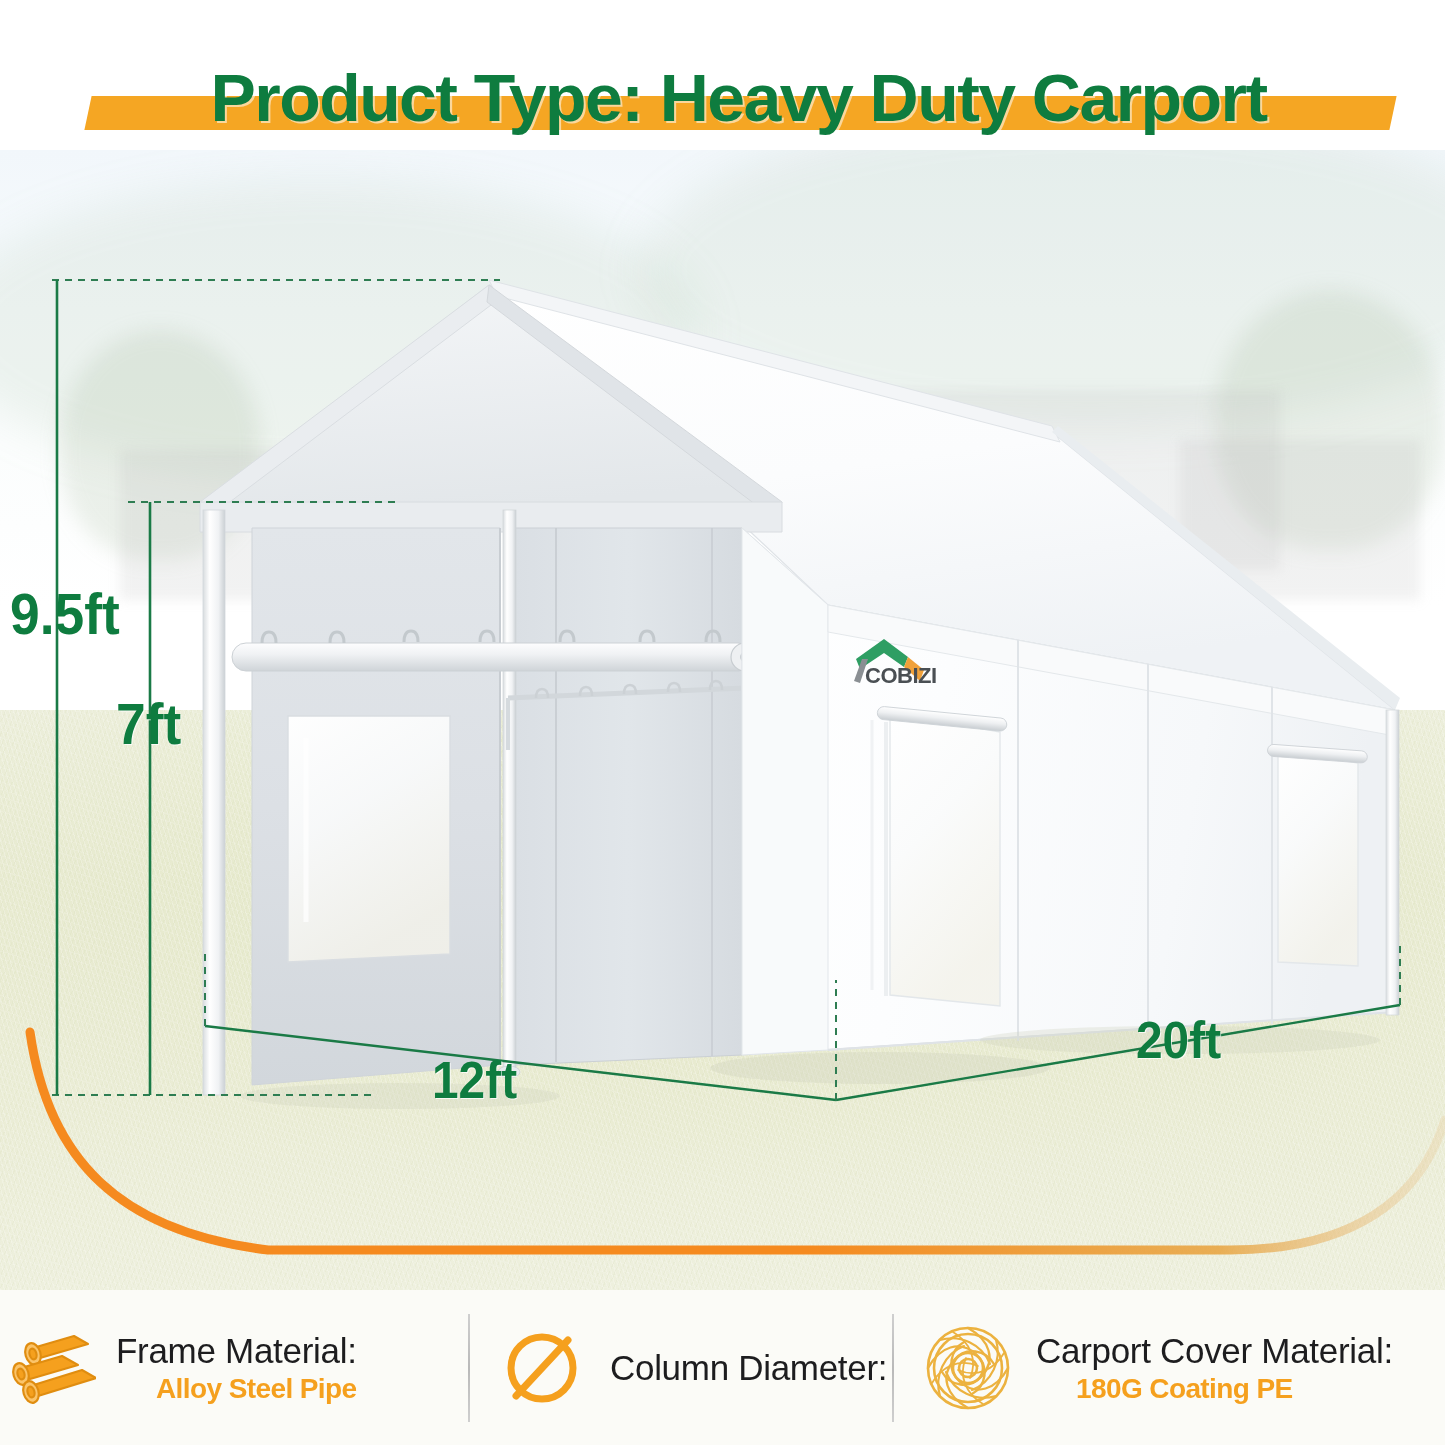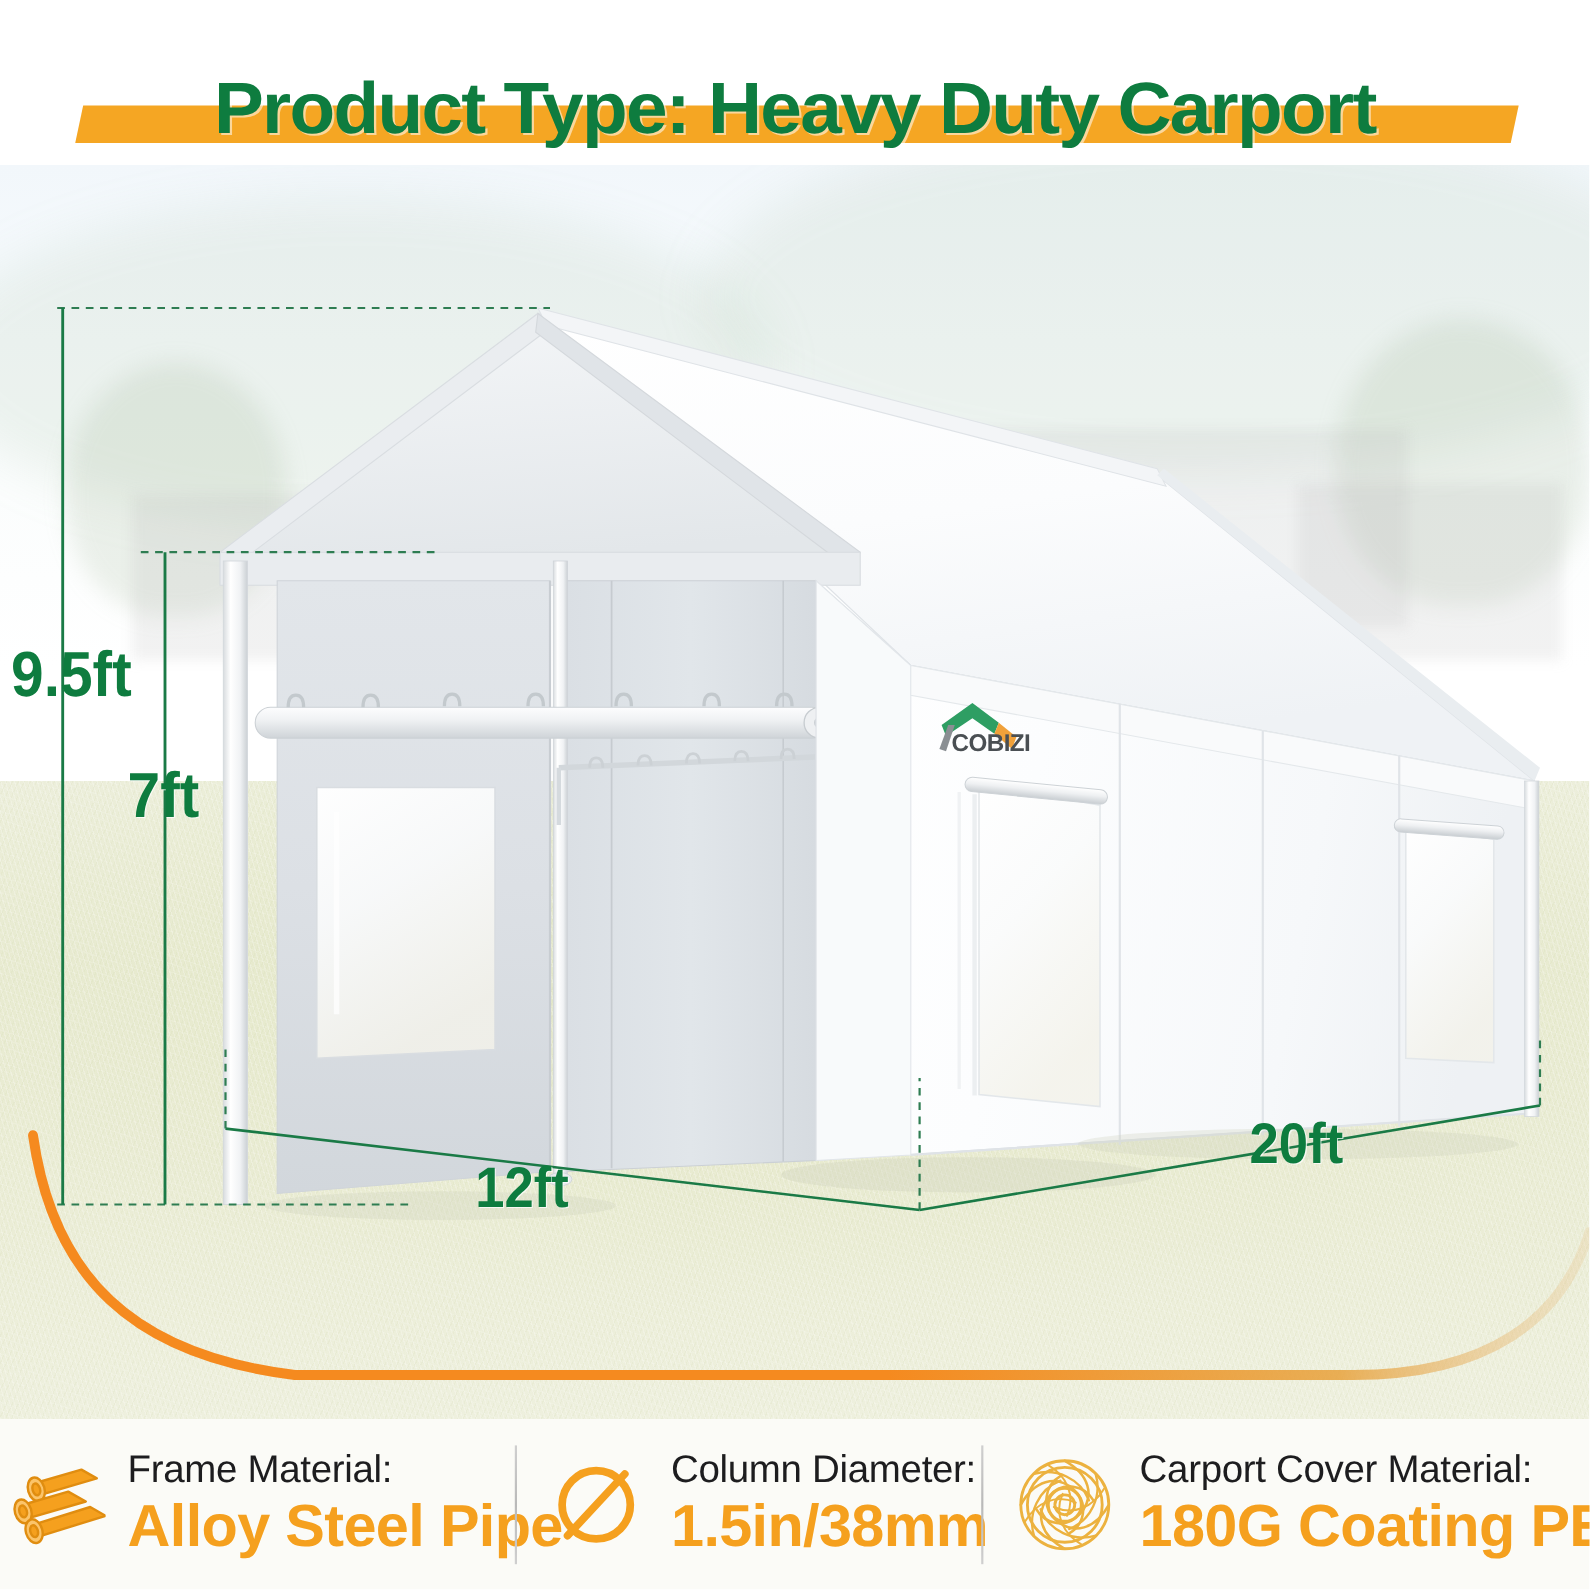--- a/index.html
+++ b/index.html
@@ -5,21 +5,21 @@
   html,body{margin:0;padding:0;}
   body{
     width:1445px;height:1445px;overflow:hidden;
     background:#ffffff;
     font-family:"Liberation Sans", sans-serif;
     position:relative;
   }
 
   
   #title-bar{
-    position:absolute;left:0;top:52px;width:1214px;height:100px;
+    position:absolute;left:16px;top:52px;width:1214px;height:100px;
     z-index:40;
   }
   #title-underline{
     position:absolute;left:72px;top:44px;width:1305px;height:34px;
     background:#F5A623;
     transform:skewX(-12deg);
     z-index:1;
   }
   #title-text{
     position:absolute;left:0;top:8px;width:1445px;
@@ -112,22 +112,22 @@
   .feat-1{width:470px;}
   .feat-2{width:400px;padding-left:24px;}
   .feat-3{width:500px;padding-left:26px;}
   .feat-icon{flex:0 0 auto;margin-right:20px;}
   .feat-txt{display:flex;flex-direction:column;justify-content:center;}
   .feat-top{
     font-size:35px;color:#1d1d1f;line-height:1.18;
     letter-spacing:-0.3px;white-space:nowrap;
   }
   .feat-bot{
-    font-size:54px;font-weight:bold;color:#F5A01E;
-    line-height:1.18;letter-spacing:-0.6px;white-space:nowrap;
+    font-size:28px;font-weight:bold;color:#F5A01E;
+    line-height:1.18;letter-spacing:-0.6px;white-space:nowrap;margin-left:40px;
   }
   .divider{
     position:absolute;right:0;top:6px;
     width:2px;height:108px;
     background:linear-gradient(#cfcfcf,#b9b9b9,#cfcfcf);
   }
 </style>
 </head>
 <body>
 
@@ -352,21 +352,20 @@
     <div class="divider"></div>
   </div>
 
   <div class="feat feat-2">
     <svg class="feat-icon" width="96" height="96" viewBox="0 0 96 96">
       <circle cx="48" cy="48" r="31" fill="none" stroke="#F5A01E" stroke-width="7"></circle>
       <line x1="22" y1="76" x2="74" y2="20" stroke="#F5A01E" stroke-width="7" stroke-linecap="round"></line>
     </svg>
     <div class="feat-txt">
       <div class="feat-top">Column Diameter:</div>
-      <div class="feat-bot">1.5in/38mm</div>
     </div>
     <div class="divider"></div>
   </div>
 
   <div class="feat feat-3">
     <svg class="feat-icon" width="96" height="96" viewBox="0 0 96 96">
       <g fill="none" stroke="#ECB23F" stroke-width="2.6" stroke-linecap="round">
         <circle cx="48" cy="48" r="40"></circle>
         <circle cx="48" cy="48" r="34"></circle>
         <circle cx="48" cy="48" r="15"></circle>

